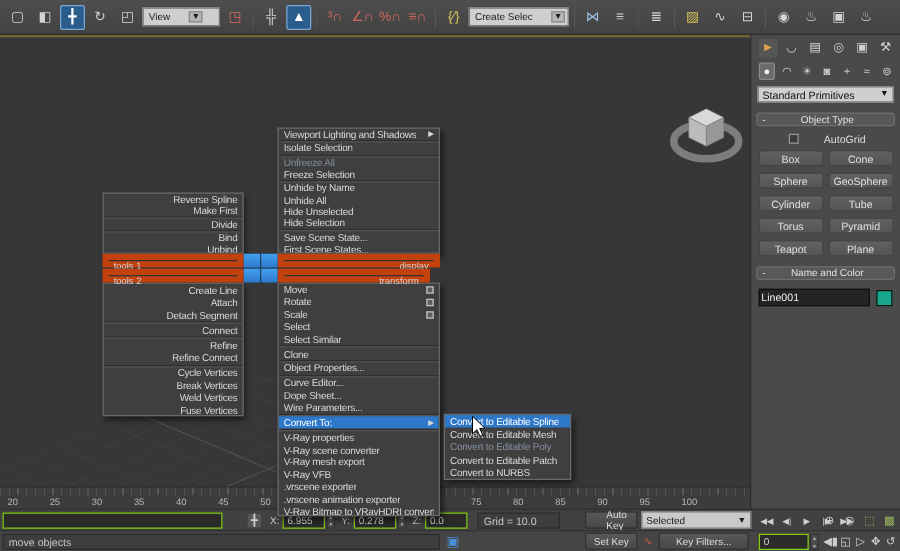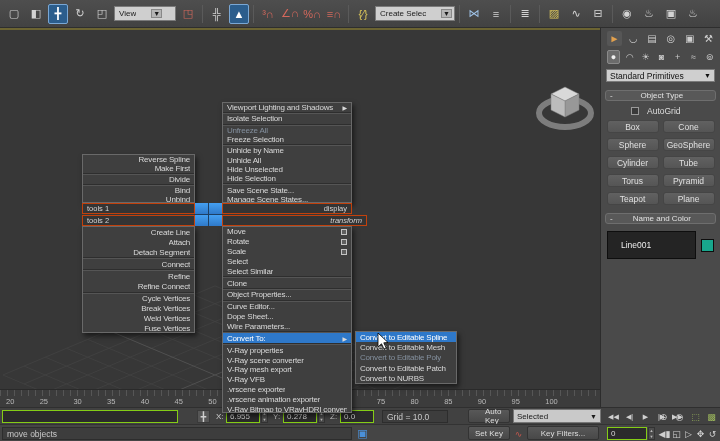--- a/index.html
+++ b/index.html
@@ -42,30 +42,30 @@
   .cp-cat { width:14px; height:14px; display:flex; align-items:center; justify-content:center;
     color:#c9c9c9; font-size:9px; border-radius:2px; }
   .cp-cat.active { background:#6b6b6b; border:1px solid #8a8a8a; color:#f0f0f0; }
   .cp-dd { margin:2px 5px 0 5px; height:13px; background:#cfcfcf; border:1px solid #7a7a7a;
     color:#111; font-size:8.5px; display:flex; align-items:center; justify-content:space-between;
     padding:0 3px; }
   .cp-dd .dd-arrow { font-size:7px; }
   .rollout { margin:8px 4px 0 4px; height:11px; background:#585858; border:1px solid #6e6e6e;
     border-radius:3px; color:#e2e2e2; font-size:8px; display:flex; align-items:center; padding:0 4px; }
   .rollout .r-label { flex:1; text-align:center; }
-  .autogrid { display:flex; align-items:center; gap:8px; margin:5px 0 4px 30px; }
+  .autogrid { display:flex; align-items:center; gap:20px; margin:5px 0 4px 30px; }
   .checkbox { width:8px; height:8px; background:#3a3a3a; border:1px solid #9a9a9a; }
   .autogrid span { color:#ddd; font-size:8.5px; }
   .btn-grid { display:grid; grid-template-columns:52px 52px; gap:5px 4px; justify-content:center; }
   .cp-btn { height:13px; background:linear-gradient(#616161,#555); border:1px solid #454545;
     border-radius:3px; color:#e0e0e0; font-size:8.5px; display:flex; align-items:center;
     justify-content:center; overflow:hidden; white-space:nowrap; }
   .name-row { display:flex; gap:5px; margin:7px 6px 0 6px; align-items:center; }
-  .name-field { flex:1; height:28px; background:#242424; border:1px solid #0e0e0e;
-    color:#eee; font-size:8.5px; display:flex; align-items:center; padding:0 13px; }
+  .name-field { flex:1; height:14px; background:#242424; border:1px solid #0e0e0e;
+    color:#eee; font-size:8.5px; display:flex; align-items:center; padding:0 1px; }
   .color-swatch { width:13px; height:13px; background:var(--c-swatch); border:1px solid #0e0e0e; }
 
   
   #timeline { position:absolute; left:0; top:389px; width:600px; height:18px; background:#3c3c3c;
     border-top:1px solid #2a2a2a; }
   #timeline .ticks { position:absolute; left:0; top:0; width:600px; height:6px;
     background:repeating-linear-gradient(90deg,#565656 0 1px,transparent 1px 7px); }
   #timeline .nums { position:absolute; left:6px; top:7px; width:552px; display:flex;
     justify-content:space-between; color:#b8b8b8; font-size:7.5px; }
 
@@ -100,21 +100,21 @@
     box-shadow:2px 3px 5px rgba(0,0,0,.55); z-index:10; overflow:hidden; }
   .mi { height:var(--ih); display:flex; align-items:center; padding:0 4px;
     color:#d9d9d9; font-size:8px; letter-spacing:-0.2px; white-space:nowrap; }
   .mi .mi-label { overflow:hidden; }
   .mi.highlight { background:var(--c-highlight); color:#fff; }
   .mi.disabled { color:#84909e; }
   .mi-arrow { margin-left:auto; font-size:6px; color:#d9d9d9; }
   .mi-set { margin-left:auto; width:6px; height:6px; border:1px solid #c4c4c4; background:#5e5e5e; flex:0 0 auto;}
   .msep { height:2px; border-top:1px solid #2e2e2e; background:#555; margin:0; }
   .align-right .mi { justify-content:flex-end; }
-  .quad-hdr { position:absolute; height:11px; background:#343434; border:1px solid #c2410c;
+  .quad-hdr { position:absolute; height:11px; background:#343434; border:5px solid #c2410c;
     color:#d5d5d5; font-size:7.5px; line-height:9px; padding:0 4px; z-index:11; }
   .quad-hdr.right { text-align:right; }
   #quad-center { position:absolute; left:195px; top:203px; width:27px; height:23px;
     display:grid; grid-template-columns:1fr 1fr; grid-template-rows:1fr 1fr; gap:1px;
     background:#1d3f63; z-index:12; }
   #quad-center div { background:linear-gradient(var(--c-center),#2f79c9); }
 
   #cursor { position:absolute; left:377px; top:332px; z-index:30; }
 </style>
 </head>
@@ -529,21 +529,21 @@
       </div>
 
       <div class="msep"></div>
 
       <div class="mi">
         <span class="mi-label">Save Scene State...</span>
 
       </div>
 
       <div class="mi">
-        <span class="mi-label">Manage Scene States...</span>
+        <span class="mi-label">First Scene States...</span>
 
       </div>
 
     </div>
 
   <div class="menu" style="left:222px;top:226px;width:130px;height:187px;--ih:9.85px;">
 
       <div class="mi">
         <span class="mi-label">Move</span>
         <span class="mi-set"></span>
@@ -646,21 +646,21 @@
       <div class="mi">
         <span class="mi-label">V-Ray Bitmap to VRayHDRI converter</span>
 
       </div>
 
     </div>
 
   <div class="quad-hdr" style="left:82px;top:203px;width:113px;">tools 1</div>
   <div class="quad-hdr" style="left:82px;top:214.5px;width:113px;">tools 2</div>
   <div class="quad-hdr right" style="left:222px;top:203px;width:130px;">display</div>
-  <div class="quad-hdr right" style="left:222px;top:214.5px;width:145px;font-style:italic;">transform</div>
+  <div class="quad-hdr right" style="left:222px;top:214.5px;width:122px;">transform</div>
   <div id="quad-center">
     <div></div>
       <div></div>
       <div></div>
       <div></div>
   </div>
 
   <div class="menu" style="left:355px;top:331px;width:102px;height:53px;--ih:10.4px;z-index:15;">
 
       <div class="mi highlight">

